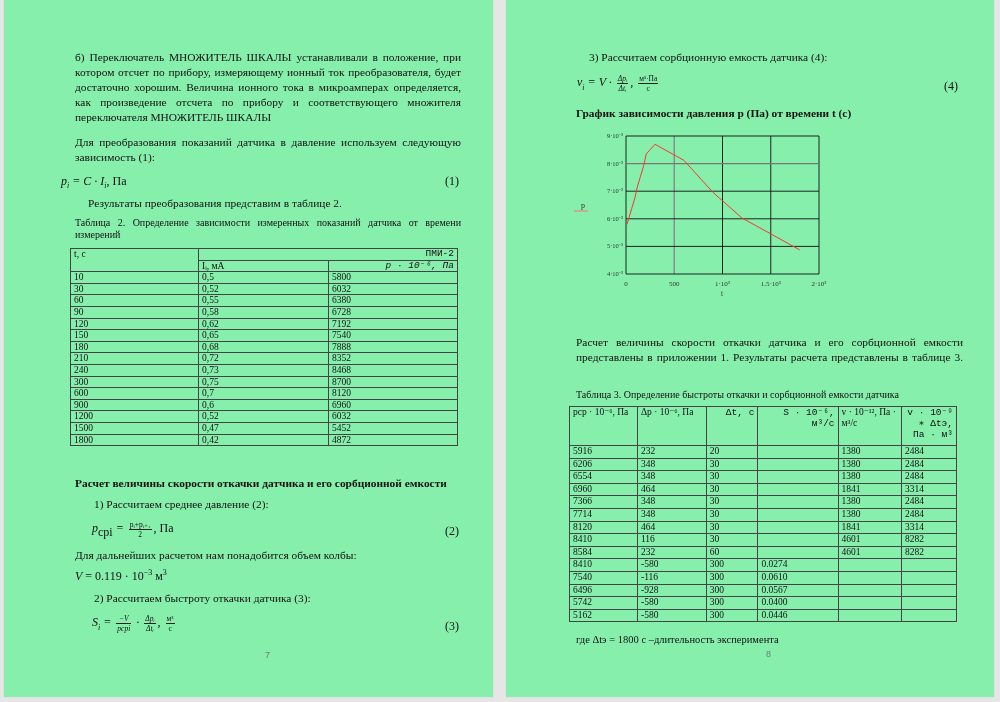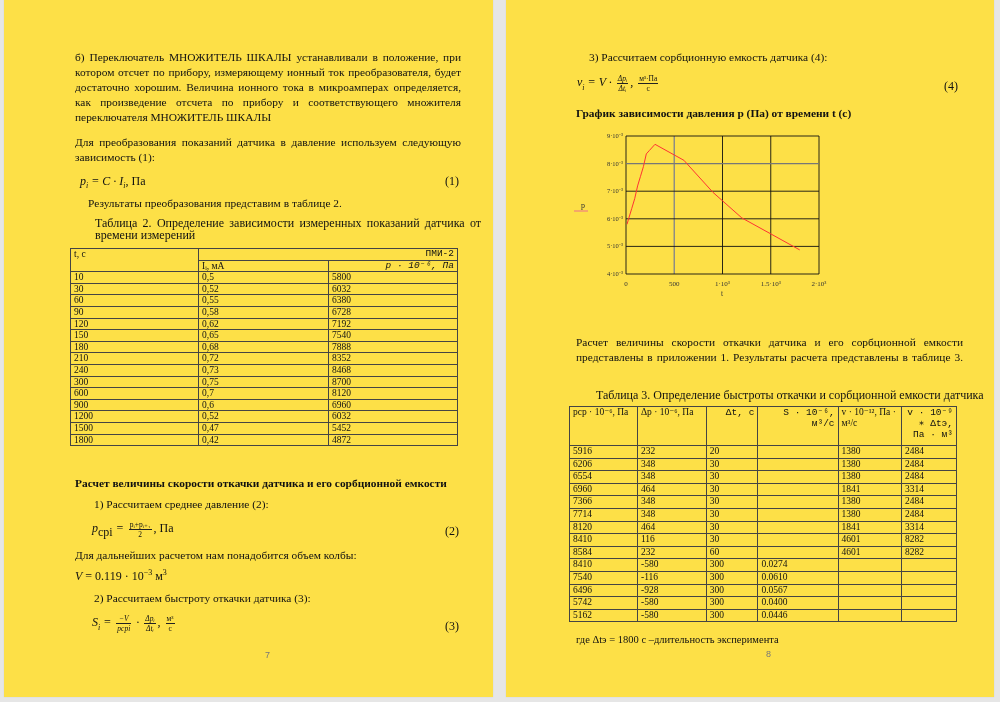--- a/index.html
+++ b/index.html
@@ -2,37 +2,37 @@
 <html><head>
 <meta charset="utf-8">
 <style>
   html, body { margin: 0; padding: 0; }
   body {
     width: 1000px; height: 702px; background: #e6e6e6;
     position: relative; overflow: hidden;
     font-family: "Liberation Serif", "DejaVu Serif", serif; color: #111;
   }
   .page {
-    position: absolute; top: 0; background: #fde047;
+    position: absolute; top: 0; background: #86efac;
     box-shadow: 0 0 1px #c8c8c8;
   }
   #page7 { left: 4px; width: 489px; height: 697px; }
   #page8 { left: 506px; width: 488px; height: 697px; }
   .abs { position: absolute; }
   .txt { font-size: 11.4px; line-height: 15px; }
   .just { text-align: justify; text-align-last: left; }
   .lastjust { text-align-last: justify; }
   .bold { font-weight: bold; }
   .formula { font-size: 12px; font-style: italic; white-space: nowrap; }
   .formula .up { font-style: normal; }
   .eqnum { font-size: 12px; }
   .frac { display: inline-block; vertical-align: middle; text-align: center; font-size: 7.5px; line-height: 9px; margin: 0 2px; }
   .frac .num { display: block; border-bottom: 0.8px solid #222; padding: 0 1px; }
   .frac .den { display: block; padding: 0 1px; }
-  .small-cap { font-size: 12px; line-height: 12px; margin-left: 20px; }
+  .small-cap { font-size: 10px; line-height: 12px; }
   .pnum { font-size: 9px; color: #777; font-family: "Liberation Sans", sans-serif; }
 
   table.grid { border-collapse: collapse; position: absolute; font-size: 9.5px; }
   table.grid td, table.grid th {
     border: 1px solid #444; padding: 0 3px; font-weight: normal;
     text-align: left; vertical-align: top; height: 10.6px; line-height: 10.6px;
   }
   table.grid th.center { text-align: right; font-family: Liberation Mono, monospace; }
   .t3 td, .t3 th { height: 11.6px !important; line-height: 11.6px !important; }
   .t3 th { height: 38px !important; line-height: 11px !important; }
@@ -41,21 +41,21 @@
 </style>
 </head>
 <body>
 
 <div class="page" id="page7">
 
   <div class="abs txt just" style="left:71px; top:50px; width:386px;">б) Переключатель МНОЖИТЕЛЬ ШКАЛЫ устанавливали в положение, при котором отсчет по прибору, измеряющему ионный ток преобразователя, будет достаточно хорошим. Величина ионного тока в микроамперах определяется, как произведение отсчета по прибору и соответствующего множителя переключателя МНОЖИТЕЛЬ ШКАЛЫ</div>
 
   <div class="abs txt just" style="left:71px; top:135px; width:386px;">Для преобразования показаний датчика в давление используем следующую зависимость (1):</div>
 
-  <div class="abs formula" style="left:76px; top:174px;">
+  <div class="abs formula" style="left:57px; top:174px;">
     <span>p</span><sub style="font-size:8px">i</sub><span> = C · I</span><sub style="font-size:8px">i</sub><span class="up">, Па</span>
   </div>
   <div class="abs eqnum" style="left:441px; top:174px;">(1)</div>
 
   <div class="abs txt" style="left:84px; top:196px;">Результаты преобразования представим в таблице 2.</div>
 
   <div class="abs small-cap just" style="left:71px; top:217px; width:386px;">Таблица 2. Определение зависимости измеренных показаний датчика от времени измерений</div>
 
   <table class="grid" id="table2" style="left:66px; top:248px; width:388px;">
     <thead>

